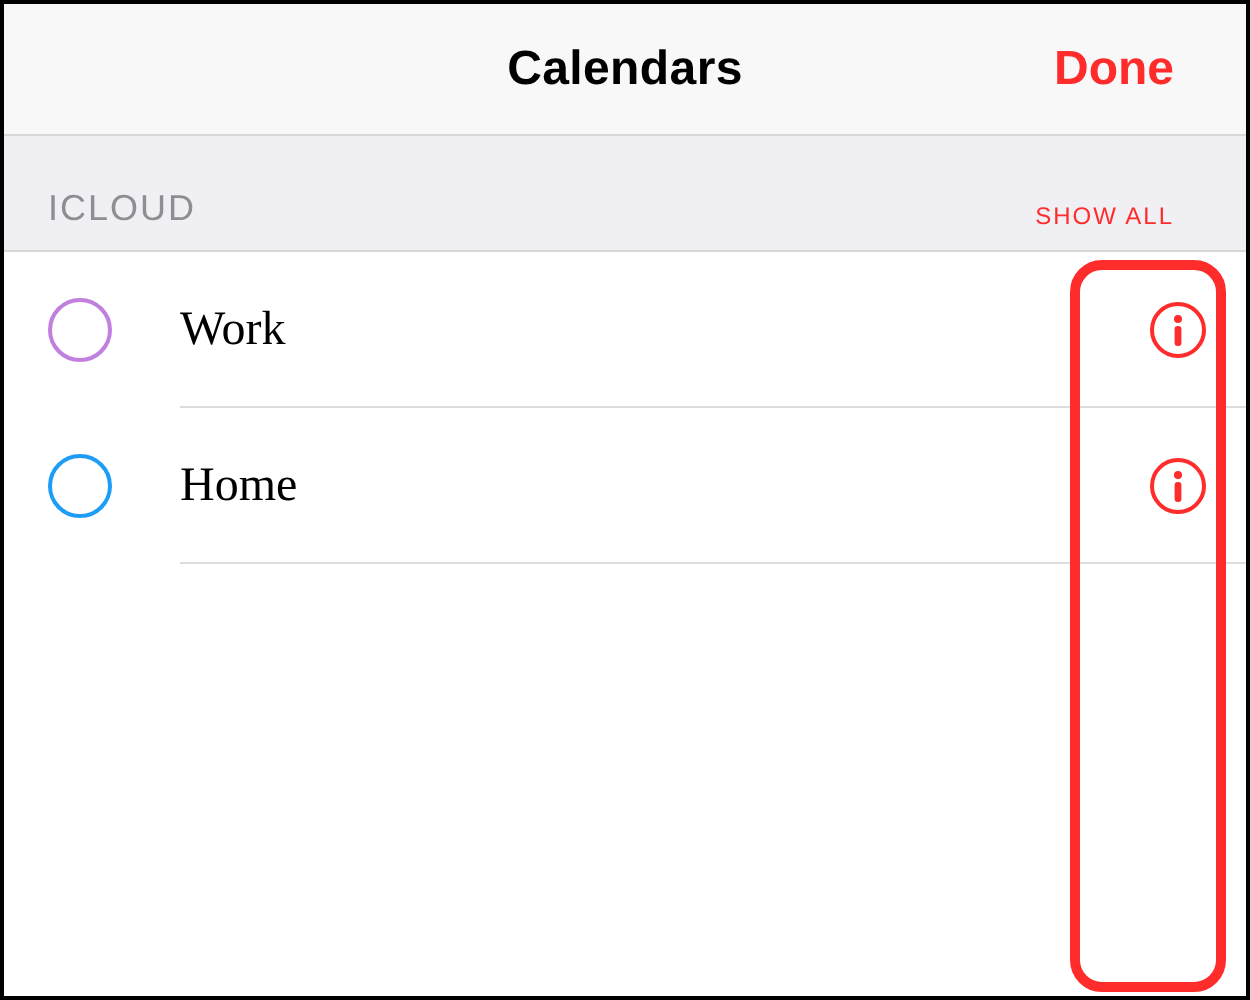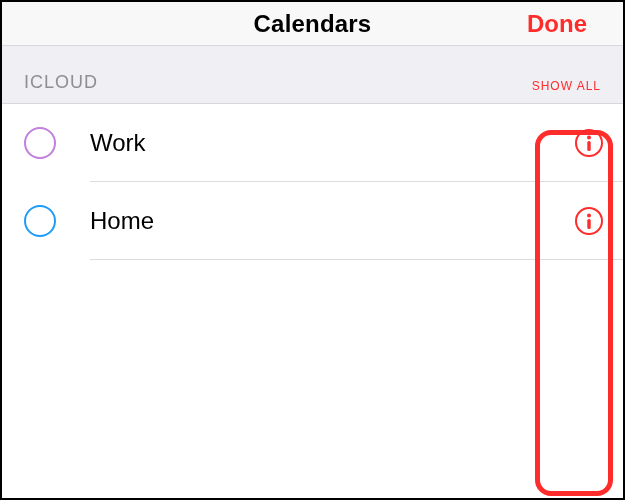--- a/index.html
+++ b/index.html
@@ -6,21 +6,21 @@
     body {
       font-family: -apple-system, "Helvetica Neue", Helvetica, Arial, sans-serif;
       width: 625px;
       height: 500px;
       border: 2px solid #000;
       background: #fff;
       position: relative;
       overflow: hidden;
     }
     .navbar {
-      height: 44px;
+      height: 66px;
       background: #f8f8f8;
       border-bottom: 1px solid #d8d8d8;
       position: relative;
       display: flex;
       align-items: center;
       justify-content: center;
     }
     .navbar-title {
       font-size: 24px;
       font-weight: 700;
@@ -36,21 +36,21 @@
       font-weight: 600;
       color: #ff2c2c;
     }
     .section-header {
       height: 58px;
       background: #efeff4;
       border-bottom: 1px solid #d8d8d8;
       display: flex;
       align-items: flex-end;
       justify-content: space-between;
-      padding: 0 22px 10px 22px;
+      padding: 0 36px 10px 22px;
     }
     .section-header-label {
       font-size: 18px;
       font-weight: 400;
       color: #8e8e93;
       letter-spacing: 1px;
     }
     .section-header-action {
       font-size: 12px;
       font-weight: 400;
@@ -58,20 +58,21 @@
       letter-spacing: 1px;
     }
     .list { background: #fff; }
     .row {
       display: flex;
       align-items: center;
       min-height: 78px;
       padding-left: 22px;
       padding-right: 17px;
       position: relative;
+      font-family: Liberation Serif, serif;
     }
     .row:nth-child(3), .row:nth-child(4) { min-height: 102px; }
     .row::after {
       content: "";
       position: absolute;
       left: 88px; right: 0; bottom: 0;
       height: 1px;
       background: #dcdcdc;
     }
     .check-circle {

